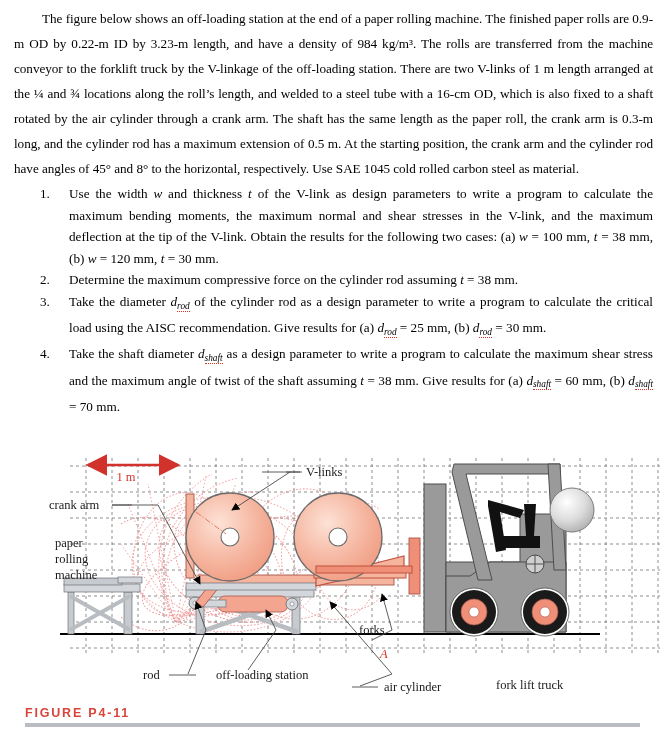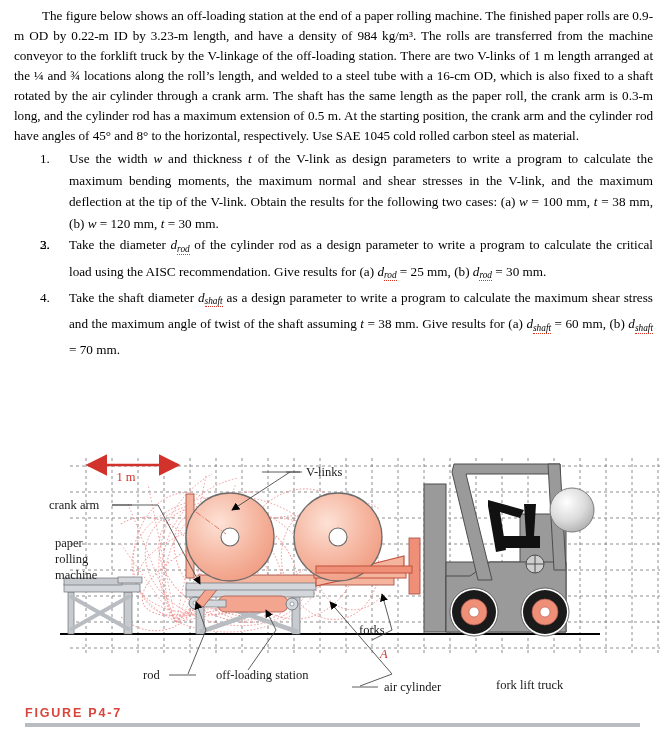--- a/index.html
+++ b/index.html
@@ -18,21 +18,21 @@
 
   
   #prose {
     position: absolute;
     left: 14px;
     top: 6px;
     width: 639px;
   }
   .para {
     font-size: 13.2px;
-    line-height: 20px;
+    line-height: 25px;
     text-align: justify;
     text-indent: 28px;
     margin: 0 0 0 0;
     letter-spacing: -0.05px;
   }
   .list {
     margin: 2px 0 0 0;
     padding: 0;
     list-style: none;
   }
@@ -93,21 +93,21 @@
     width: 615px;
   }
 </style>
 </head>
 <body>
 
 <div id="prose">
   <p class="para" id="para1">The figure below shows an off-loading station at the end of a paper rolling machine.  The finished paper rolls are 0.9-m OD by 0.22-m ID by 3.23-m length, and have a density of 984 kg/m³. The rolls are transferred from the machine conveyor to the forklift truck by the V-linkage of the off-loading station. There are two V-links of 1 m length arranged at the ¼ and ¾ locations along the roll’s length, and welded to a steel tube with a 16-cm OD, which is also fixed to a shaft rotated by the air cylinder through a crank arm. The shaft has the same length as the paper roll, the crank arm is 0.3-m long, and the cylinder rod has a maximum extension of 0.5 m.  At the starting position, the crank arm and the cylinder rod have angles of 45° and 8° to the horizontal, respectively.  Use SAE 1045 cold rolled carbon steel as material.</p>
   <ol class="list" id="reqlist">
       <li class="list-item"><span class="list-num">1.</span><span>Use the width <i class="v">w</i> and thickness <i class="v">t</i> of the V-link as design parameters to write a program to calculate the maximum bending moments, the maximum normal and shear stresses in the V-link, and the maximum deflection at the tip of the V-link. Obtain the results for the following two cases: (a) <i class="v">w</i> = 100 mm, <i class="v">t</i> = 38 mm, (b) <i class="v">w</i> = 120 mm, <i class="v">t</i> = 30 mm.</span></li>
-      <li class="list-item"><span class="list-num">2.</span></li>
+      <li class="list-item"><span class="list-num">2.</span><span>Determine the maximum compressive force on the cylinder rod assuming <i class="v">t</i> = 38 mm.</span></li>
       <li class="list-item"><span class="list-num">3.</span><span>Take the diameter <i class="v">d</i><span class="sub sq">rod</span> of the cylinder rod as a design parameter to write a program to calculate the critical load using the AISC recommendation.  Give results for (a) <i class="v">d</i><span class="sub sq">rod</span> = 25 mm, (b) <i class="v">d</i><span class="sub sq">rod</span> = 30 mm.</span></li>
       <li class="list-item"><span class="list-num">4.</span><span>Take the shaft diameter <i class="v">d</i><span class="sub sq">shaft</span> as a design parameter to write a program to calculate the maximum shear stress and the maximum angle of twist of the shaft assuming <i class="v">t</i> = 38 mm.  Give results for (a) <i class="v">d</i><span class="sub sq">shaft</span> = 60 mm, (b) <i class="v">d</i><span class="sub sq">shaft</span> = 70 mm.</span></li>
     </ol>
 </div>
 
 <div id="figure">
 <svg id="fig-svg" width="667" height="258" viewBox="0 0 667 258" xmlns="http://www.w3.org/2000/svg">
   <defs>
     <radialGradient id="rollGrad" cx="38%" cy="34%" r="72%">
       <stop offset="0%" stop-color="#fde2d6"></stop>
@@ -327,15 +327,15 @@
   <g stroke="#4a4a4a" stroke-width="0.9" fill="none">
     <line x1="286" y1="28" x2="302" y2="28"></line>
     <line x1="112" y1="61" x2="132" y2="61"></line>
     <line x1="169" y1="231" x2="196" y2="231"></line>
     <line x1="352" y1="243" x2="378" y2="243"></line>
   </g>
 </svg>
 </div>
 
 <div id="caption-wrap">
-  <div id="caption">FIGURE P4-7</div>
+  <div id="caption">FIGURE P4-11</div>
   <div id="caption-rule"></div>
 </div>
 
 </body></html>

